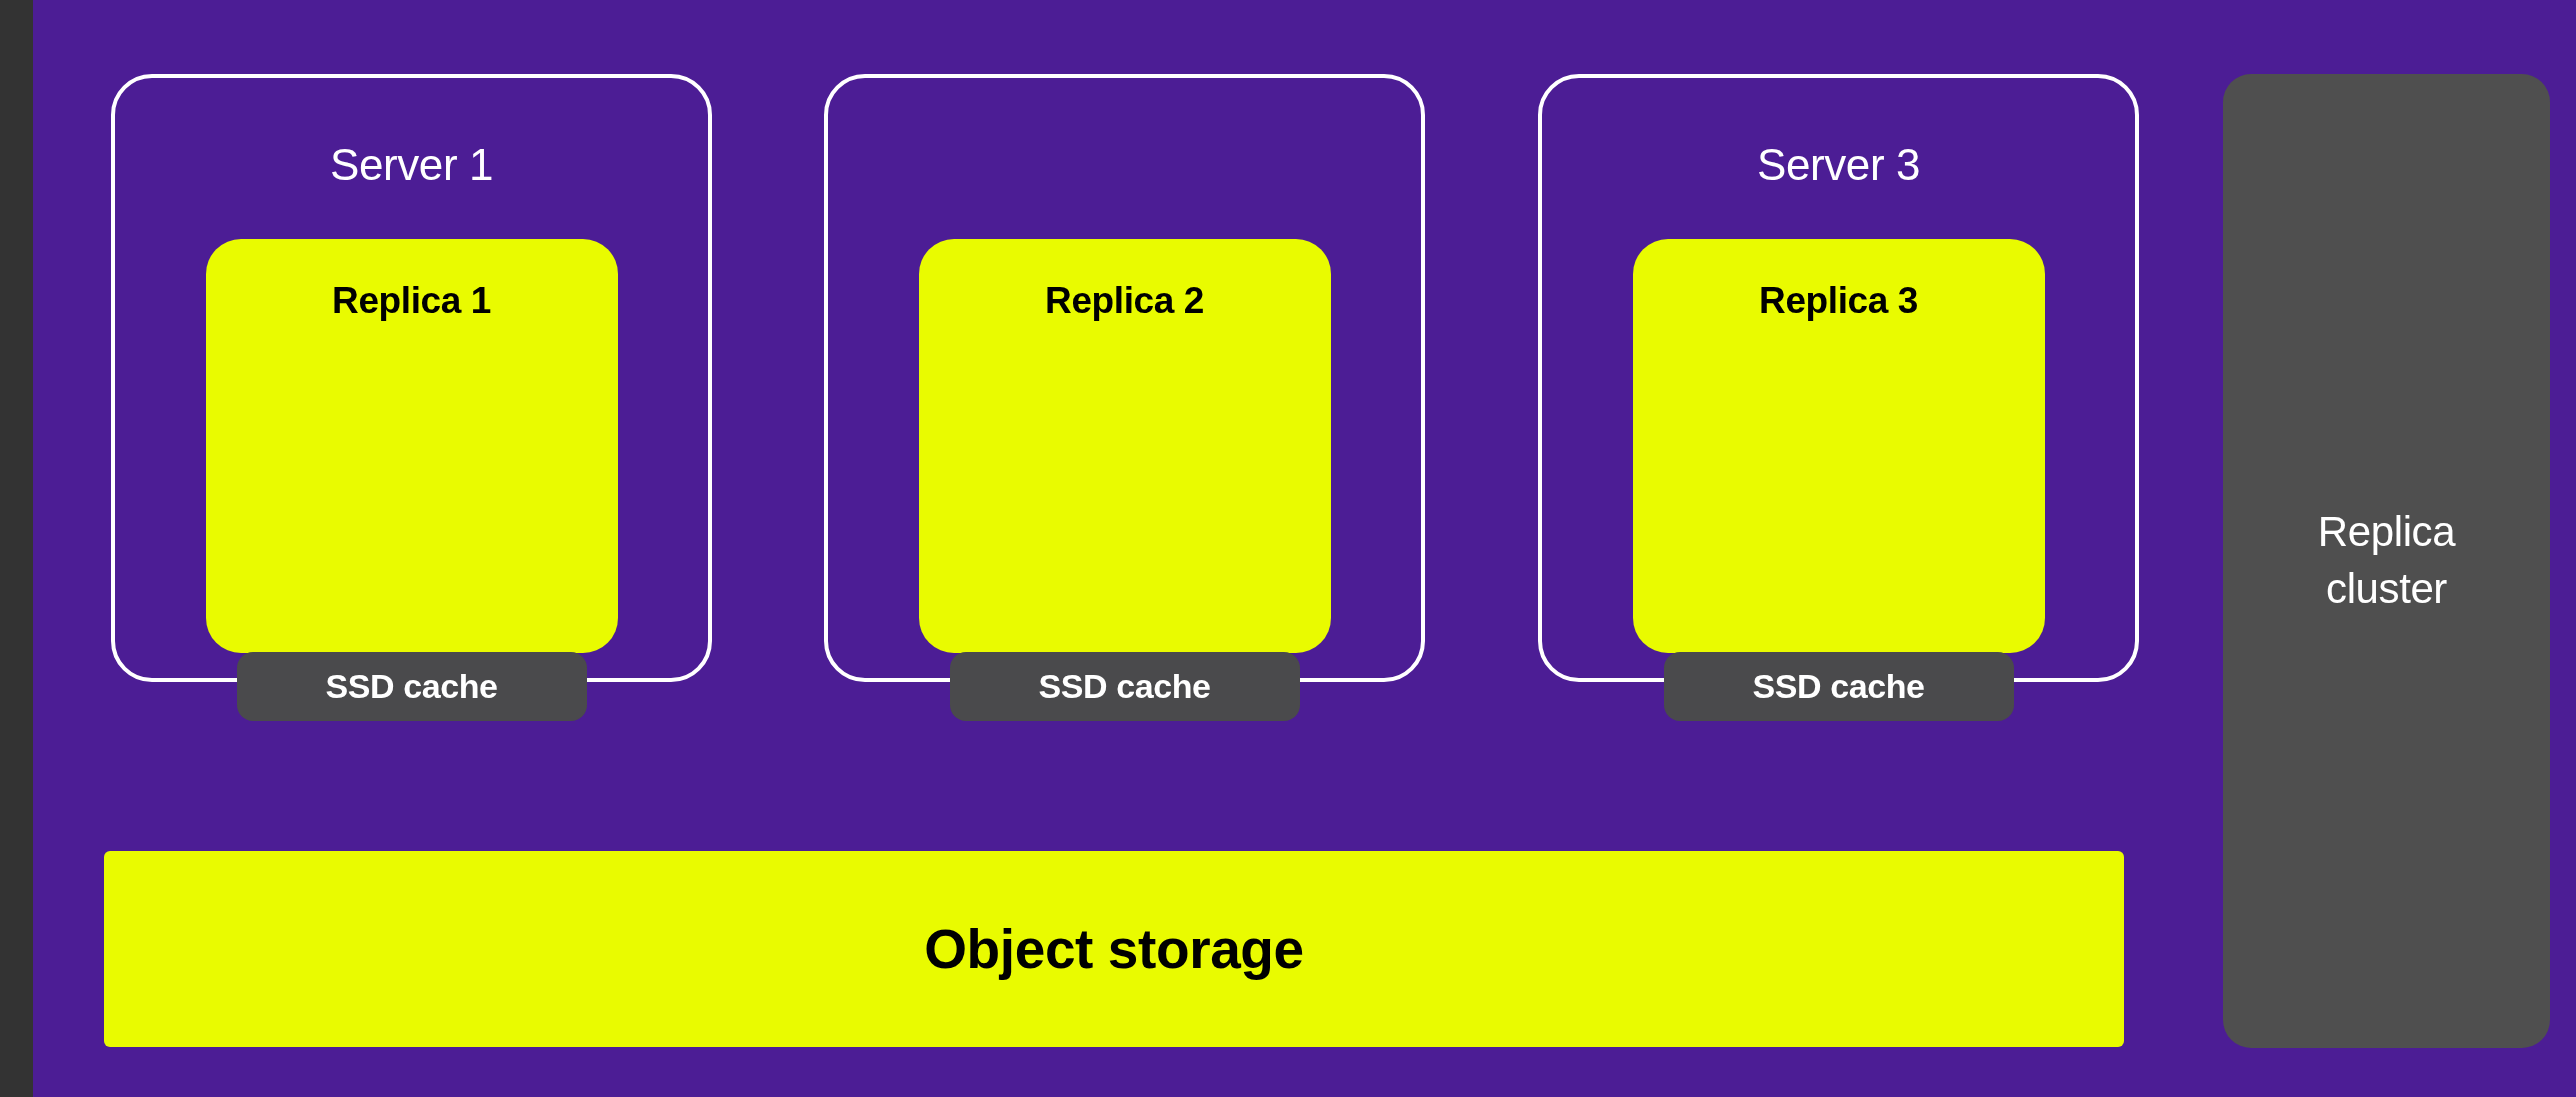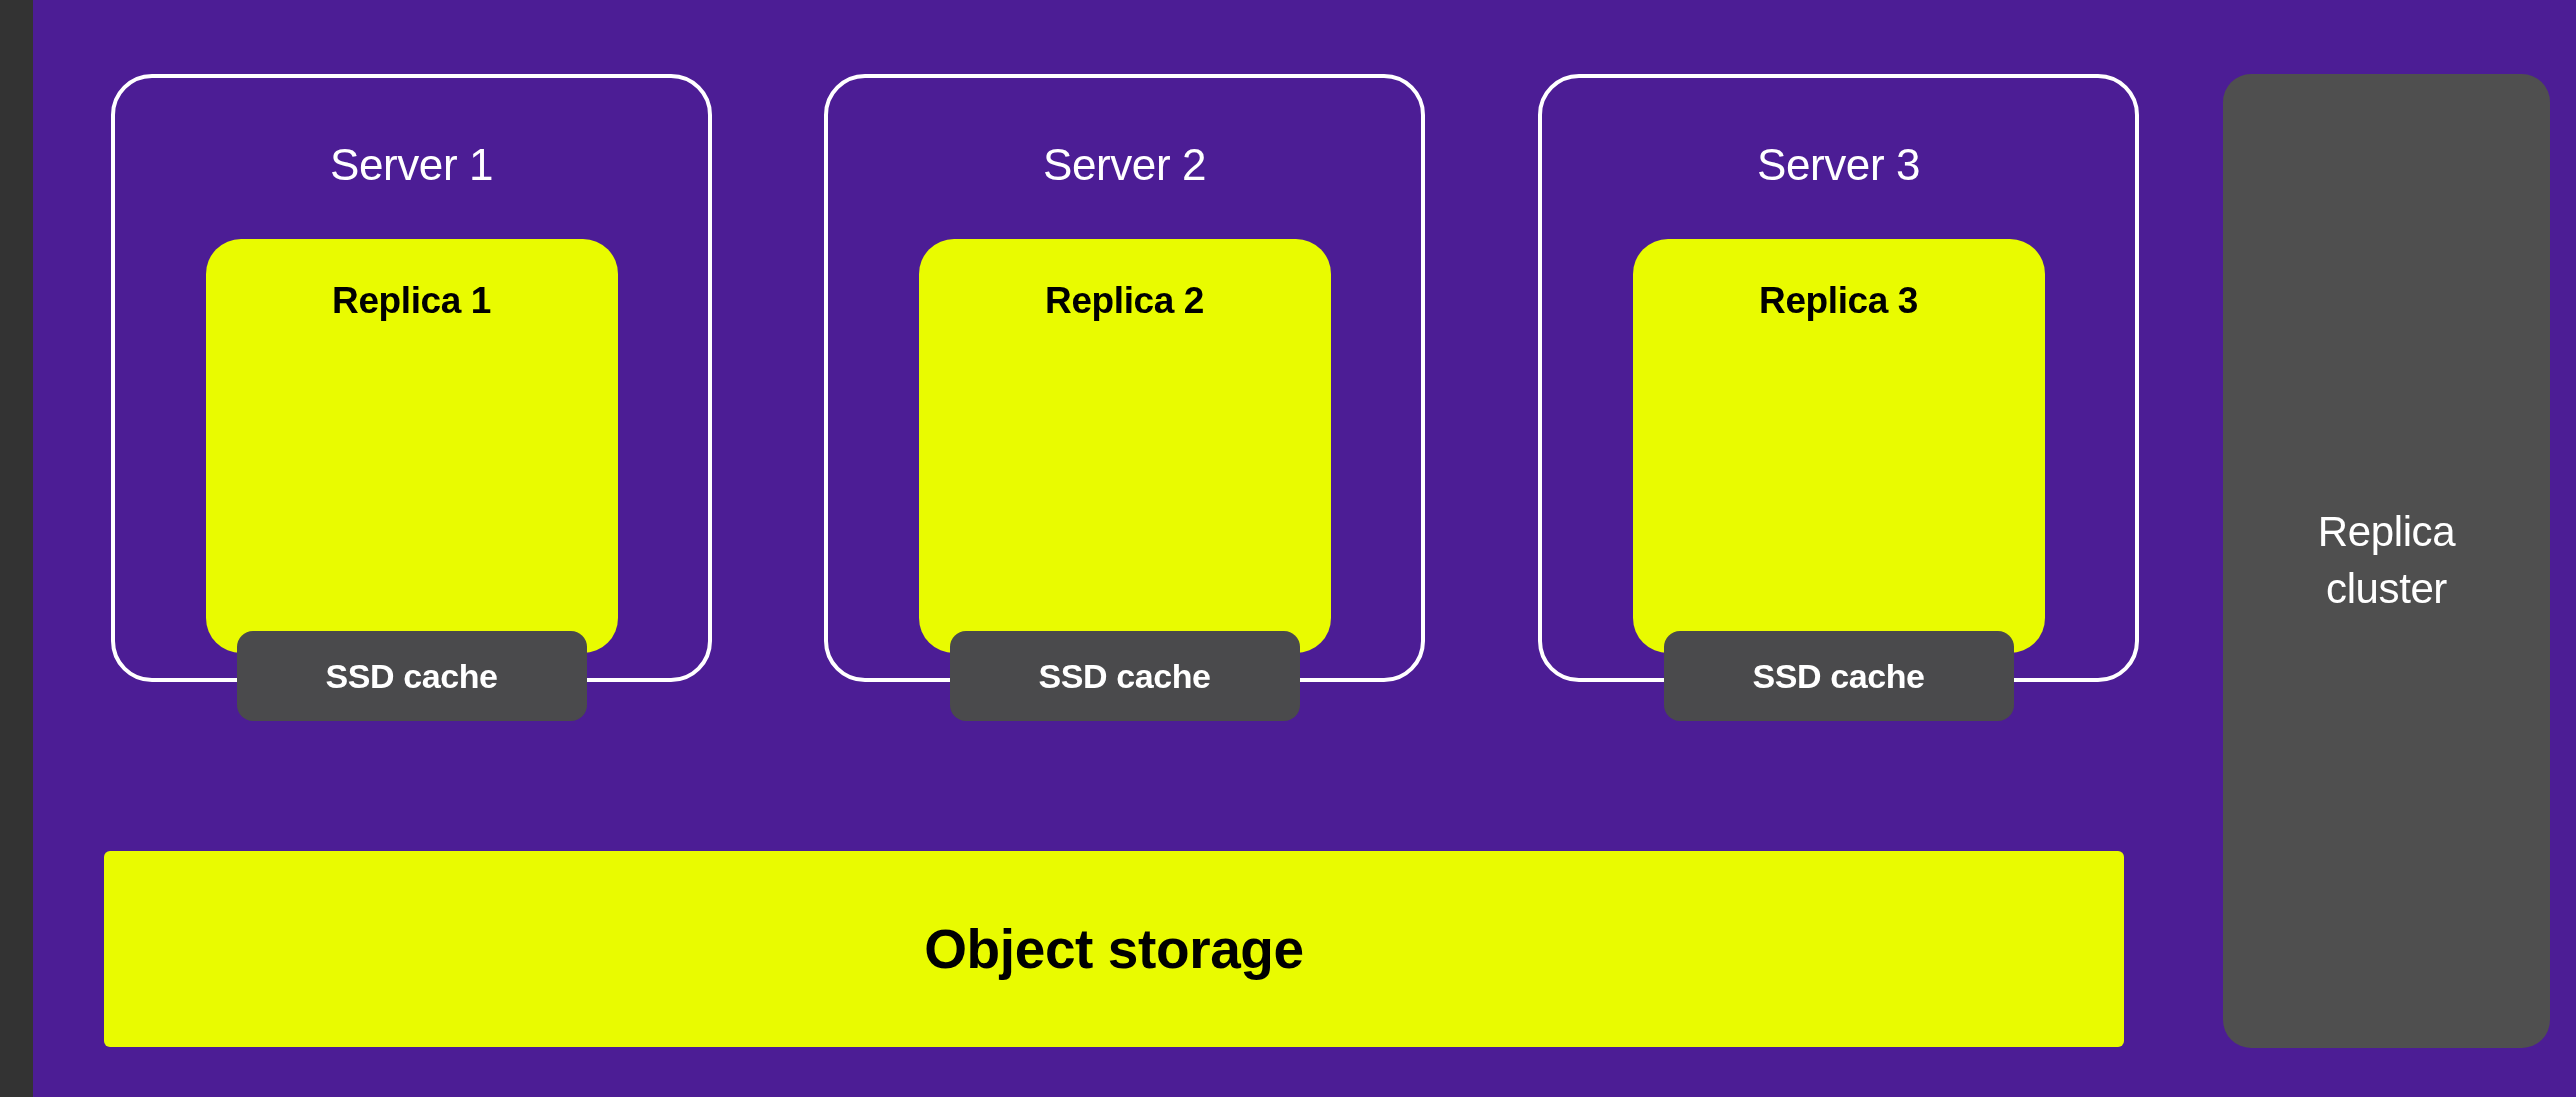--- a/index.html
+++ b/index.html
@@ -57,21 +57,21 @@
     font-size: 37px;
     font-weight: 700;
     letter-spacing: -0.4px;
   }
   .ssd-pill {
     position: absolute;
     left: 50%;
     bottom: -43px;
     transform: translateX(-50%);
     width: 350px;
-    height: 90px;
+    height: 69px;
     background: #4a4a4c;
     border-radius: 16px;
     display: flex;
     align-items: center;
     justify-content: center;
     color: #ffffff;
     font-size: 34px;
     font-weight: 700;
     letter-spacing: -0.4px;
     z-index: 2;
@@ -126,21 +126,20 @@
 
   <div class="server s1">
     <div class="server-label">Server 1</div>
     <div class="replica">
       <div class="replica-label">Replica 1</div>
     </div>
     <div class="ssd-pill">SSD cache</div>
   </div>
 
   <div class="server s2">
-    <div class="server-label">Server 2</div>
     <div class="replica">
       <div class="replica-label">Replica 2</div>
     </div>
     <div class="ssd-pill">SSD cache</div>
   </div>
 
   <div class="server s3">
     <div class="server-label">Server 3</div>
     <div class="replica">
       <div class="replica-label">Replica 3</div>

